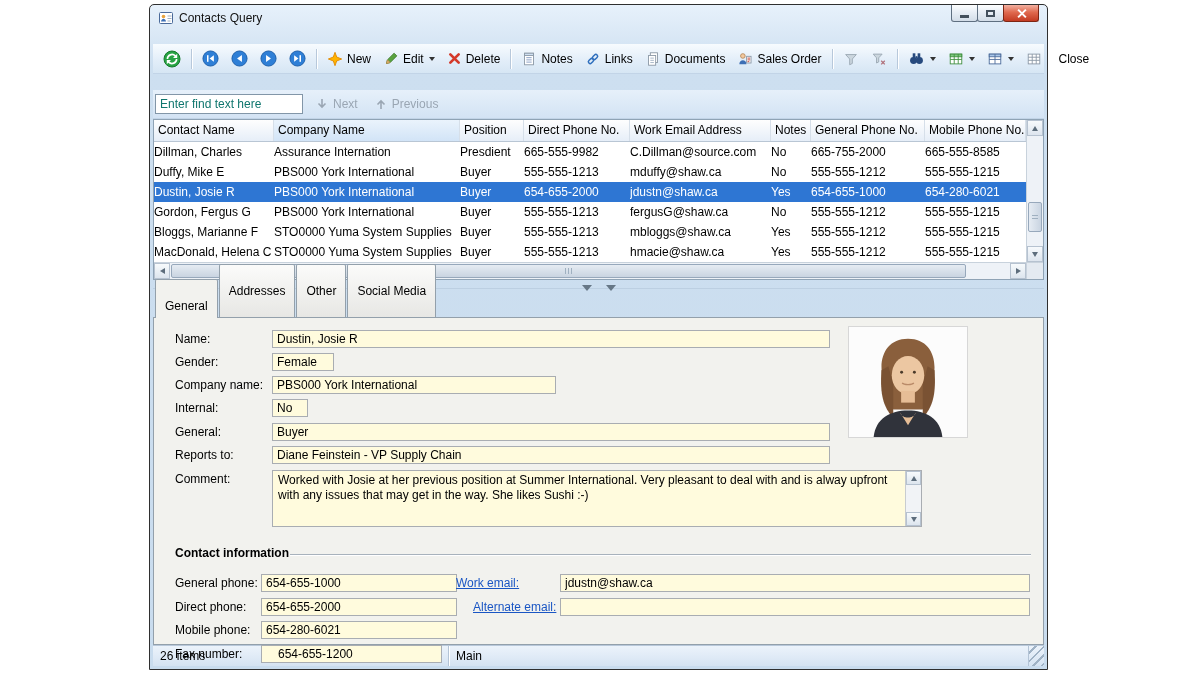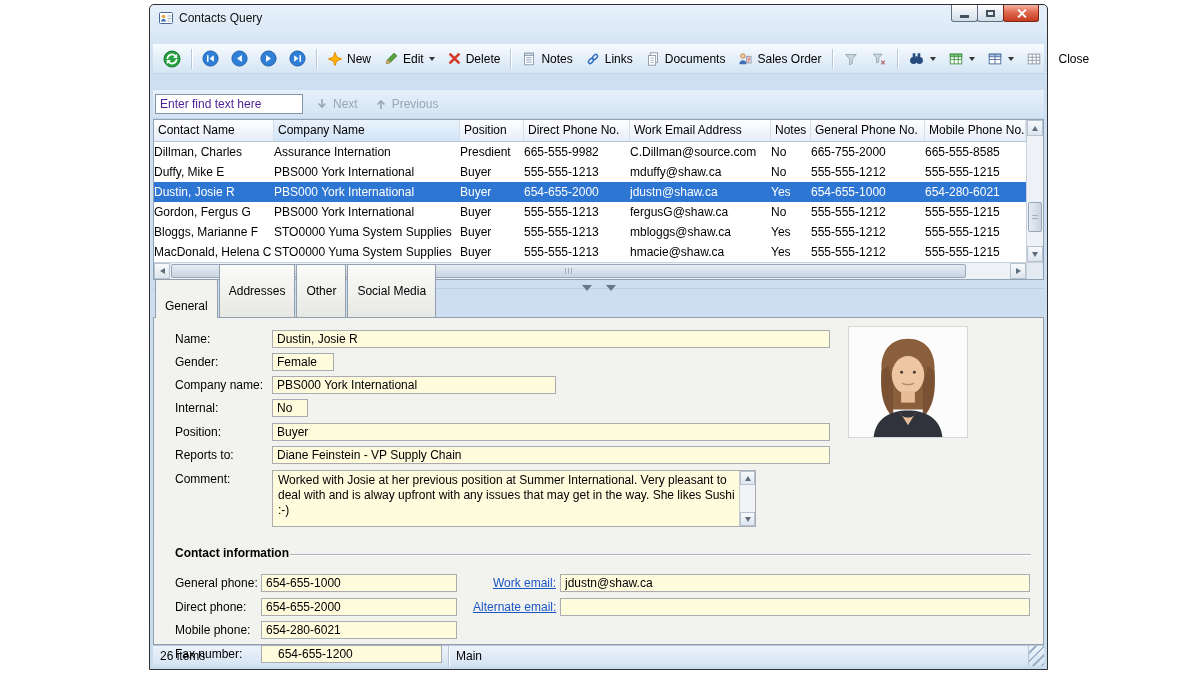--- a/index.html
+++ b/index.html
@@ -41,21 +41,21 @@
   .tsep { width:1px; height:20px; background:#b7c8db; box-shadow:1px 0 0 #fff; margin:0 3px; flex:none; }
   .dd { width:0; height:0; border-left:3px solid transparent; border-right:3px solid transparent; border-top:4px solid #333; margin-left:1px; }
   .close-btn { margin-left:auto; padding:3px 10px; }
   
   .findbar {
     height:29px; margin:0 3px; padding:0 2px; display:flex; align-items:center; gap:8px;
     background:linear-gradient(#e6f0fa,#d3e3f4); border-bottom:1px solid #c2d4e7;
   }
   .find-input {
     width:148px; height:20px; border:1px solid #8296a8; background:#fff; font:12px "Liberation Sans",sans-serif;
-    padding:0 4px; color:#4c1d95;
+    padding:0 4px; color:#0f766e;
   }
   .findbtn { display:flex; align-items:center; gap:4px; color:#9aa6b3; padding:2px 4px; }
   
   .gridwrap {
     margin:0 3px; height:161px; flex:none; background:#fff; border:1px solid #8fa3b5;
     display:grid; grid-template-columns:1fr 17px; grid-template-rows:22px 1fr 17px;
   }
   .grid-cols { display:grid; grid-template-columns:120px 186px 64px 106px 141px 40px 114px 1fr; }
   .grid-header { grid-column:1; grid-row:1; background:linear-gradient(#fefefe,#e6eef8); border-bottom:1px solid #b9c6d4; }
   .hcell { padding:3px 4px; border-right:1px solid #d6dfe9; white-space:nowrap; overflow:hidden; }
@@ -90,21 +90,21 @@
   .tabs { display:flex; align-items:flex-end; height:21px; padding-left:2px; gap:1px; }
   .tab { padding:19px 9px; background:linear-gradient(#fbfbfa,#e7e7e4); border:1px solid #93a0ab; border-bottom:none; border-radius:2px 2px 0 0; position:relative; }
   .tab.active { background:#f2f2ee; z-index:3; margin-bottom:-1px; padding-bottom:5px; }
   .tabpanel { flex:1; background:#f2f2ee; border:1px solid #93a0ab; position:relative; z-index:1; }
   .flabel { position:absolute; left:21px; white-space:nowrap; }
   .ffield {
     position:absolute; height:18px; border:1px solid #a9adb2; background:#fffbdd;
     font:12px "Liberation Sans",sans-serif; padding:0 4px; color:#000;
   }
   .comment-box {
-    position:absolute; left:118px; top:152px; width:484px; height:57px; border:1px solid #a9adb2;
+    position:absolute; left:118px; top:152px; width:650px; height:57px; border:1px solid #a9adb2;
     background:#fffbdd; padding:2px 20px 2px 5px; line-height:15px; overflow:hidden;
   }
   .c-scroll { position:absolute; right:0; top:0; bottom:0; width:16px; background:#f1f3f6; border-left:1px solid #c8ccd0; }
   .c-scroll .sb-btn { width:15px; height:14px; left:0; }
   .c-scroll .cup { top:0; } .c-scroll .cdn { bottom:0; }
   .section-title { position:absolute; left:21px; top:228px; font-weight:bold; }
   .section-line { position:absolute; left:136px; right:12px; top:236px; height:2px; border-top:1px solid #a8b2bc; border-bottom:1px solid #fff; }
   .elink { position:absolute; color:#1a56c4; text-decoration:underline; white-space:nowrap; }
   .photo { position:absolute; left:694px; top:8px; width:120px; height:112px; border:1px solid #d7d7d7; background:#fcfcfc; }
   
@@ -417,21 +417,21 @@
 
       <span class="flabel" style="top:37px">Gender:</span>
       <input class="ffield" style="left: 118px; top: 35px; width: 62px;" type="text" value="Female">
 
       <span class="flabel" style="top:60px">Company name:</span>
       <input class="ffield" style="left: 118px; top: 58px; width: 284px;" type="text" value="PBS000 York International">
 
       <span class="flabel" style="top:83px">Internal:</span>
       <input class="ffield" style="left: 118px; top: 81px; width: 36px;" type="text" value="No">
 
-      <span class="flabel" style="top:107px">Position:</span>
+      <span class="flabel" style="top:107px">General:</span>
       <input class="ffield" style="left: 118px; top: 105px; width: 558px;" type="text" value="Buyer">
 
       <span class="flabel" style="top:130px">Reports to:</span>
       <input class="ffield" style="left: 118px; top: 128px; width: 558px;" type="text" value="Diane Feinstein - VP Supply Chain">
 
       <span class="flabel" style="top:154px">Comment:</span>
       <div class="comment-box">
         <span>Worked with Josie at her previous position at Summer International. Very pleasant to deal with and is alway upfront with any issues that may get in the way. She likes Sushi :-)</span>
         <div class="c-scroll">
           <div class="sb-btn cup">
@@ -467,21 +467,21 @@
 
       <span class="flabel" style="top:282px">Direct phone:</span>
       <input class="ffield" style="left: 107px; top: 280px; width: 196px;" type="text" value="654-655-2000">
 
       <span class="flabel" style="top:305px">Mobile phone:</span>
       <input class="ffield" style="left: 107px; top: 303px; width: 196px;" type="text" value="654-280-6021">
 
       <span class="flabel" style="top:329px">Fax number:</span>
       <input class="ffield" style="left: 107px; top: 327px; width: 181px; padding-left: 16px;" type="text" value="654-655-1200">
 
-      <span class="elink" style="left:302px; top:258px; width:100px; text-align:right; display:inline-block;">Work email:</span>
+      <span class="elink" style="left:302px; top:258px; width:100px; display:inline-block;">Work email:</span>
       <input class="ffield" style="left: 406px; top: 256px; width: 470px;" type="text" value="jdustn@shaw.ca">
 
       <span class="elink" style="left:302px; top:282px; width:100px; text-align:left; display:inline-block;margin-left:17px;">Alternate email:</span>
       <input class="ffield" style="left: 406px; top: 280px; width: 470px;" type="text" value="">
 
     </div>
   </div>
 
   <div class="statusbar">
     <div class="sb-panel sb-items">26 items</div>

